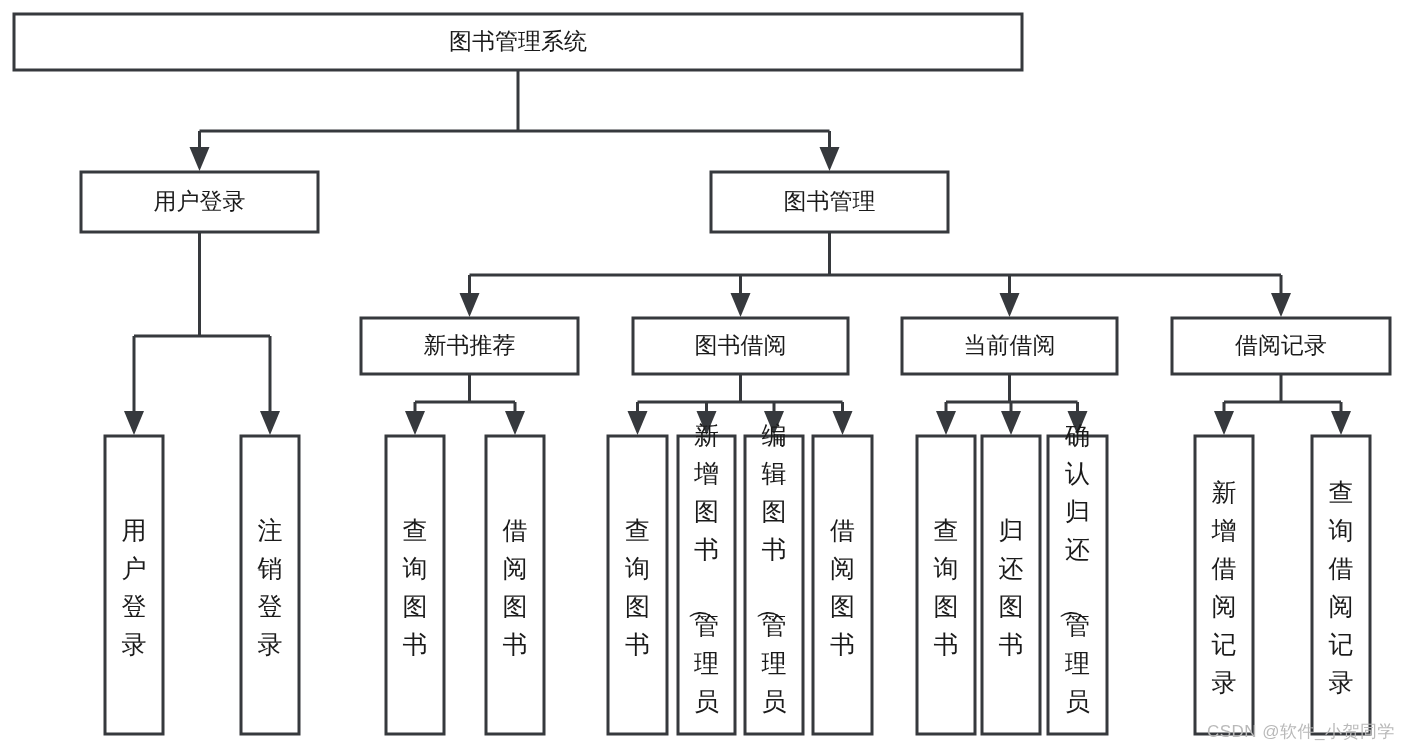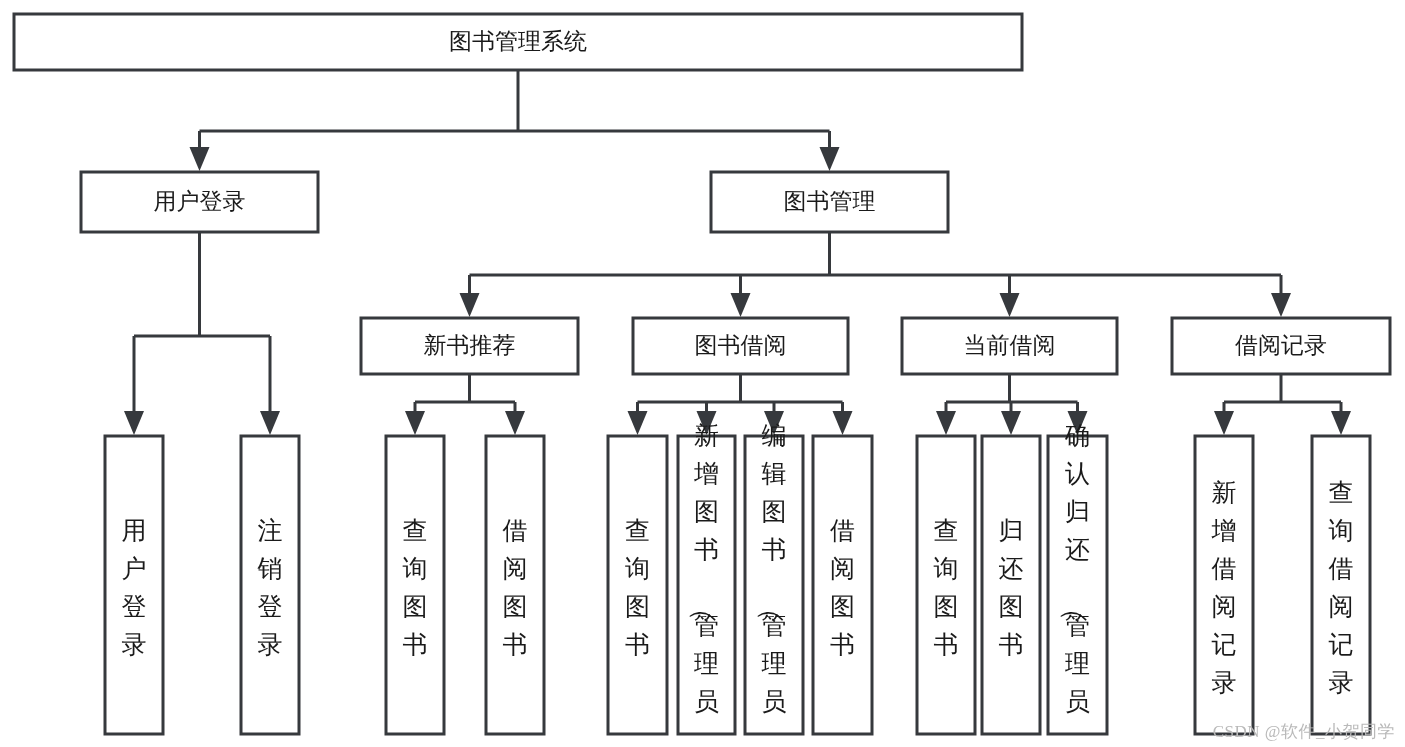--- a/index.html
+++ b/index.html
@@ -54,21 +54,21 @@
   .node-label-v {
     font-family: "Liberation Sans", "DejaVu Sans", sans-serif;
     font-size: 25px;
     fill: #1a1a1a;
     text-anchor: middle;
   }
   .watermark {
     position: absolute;
     right: 10px;
     bottom: 4px;
-    font-family: Liberation Serif, serif;
+    font-family: Liberation Sans, sans-serif;
     font-size: 17px;
     color: #b9b9b9;
     white-space: nowrap;
     letter-spacing: 0.5px;
     user-select: none;
     margin-top: 24px;
   }
 </style>
 </head>
 <body>

